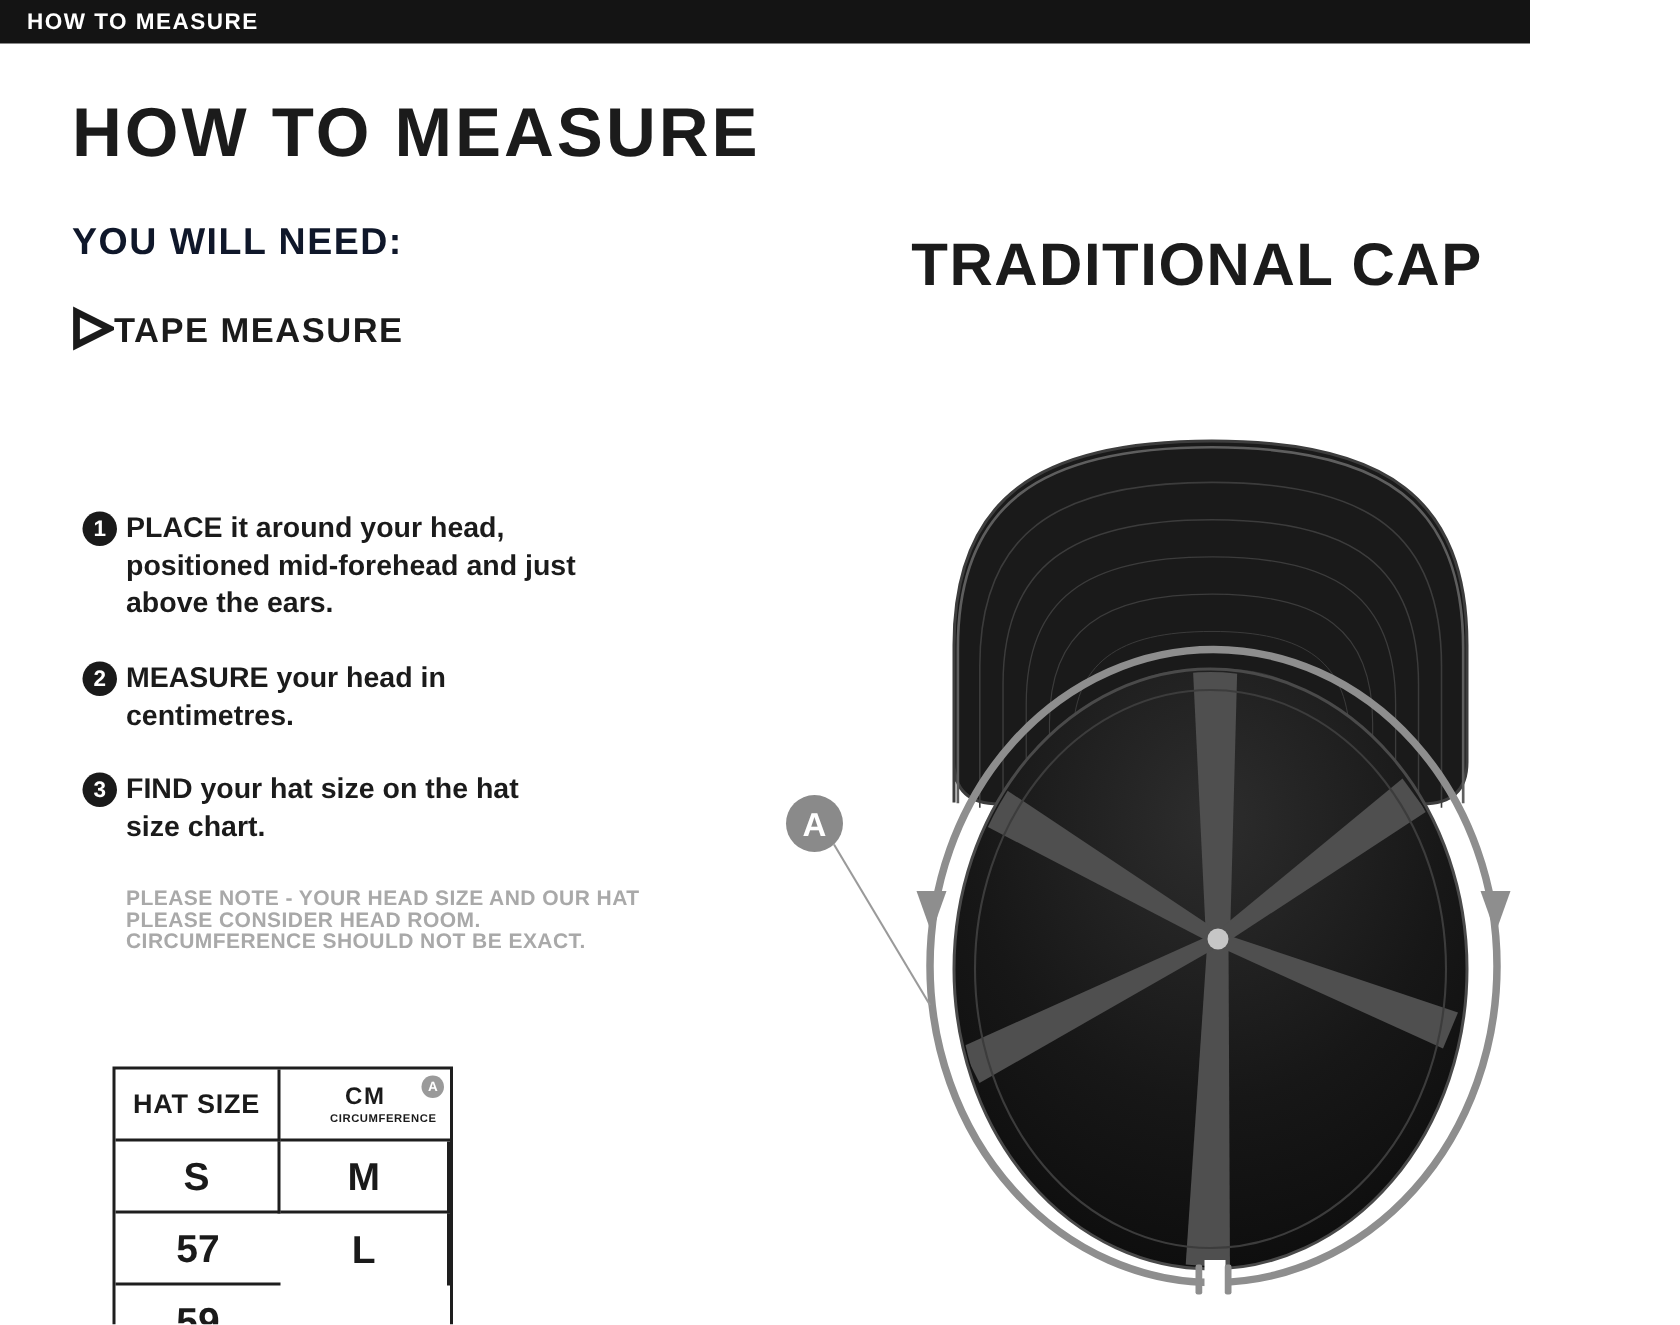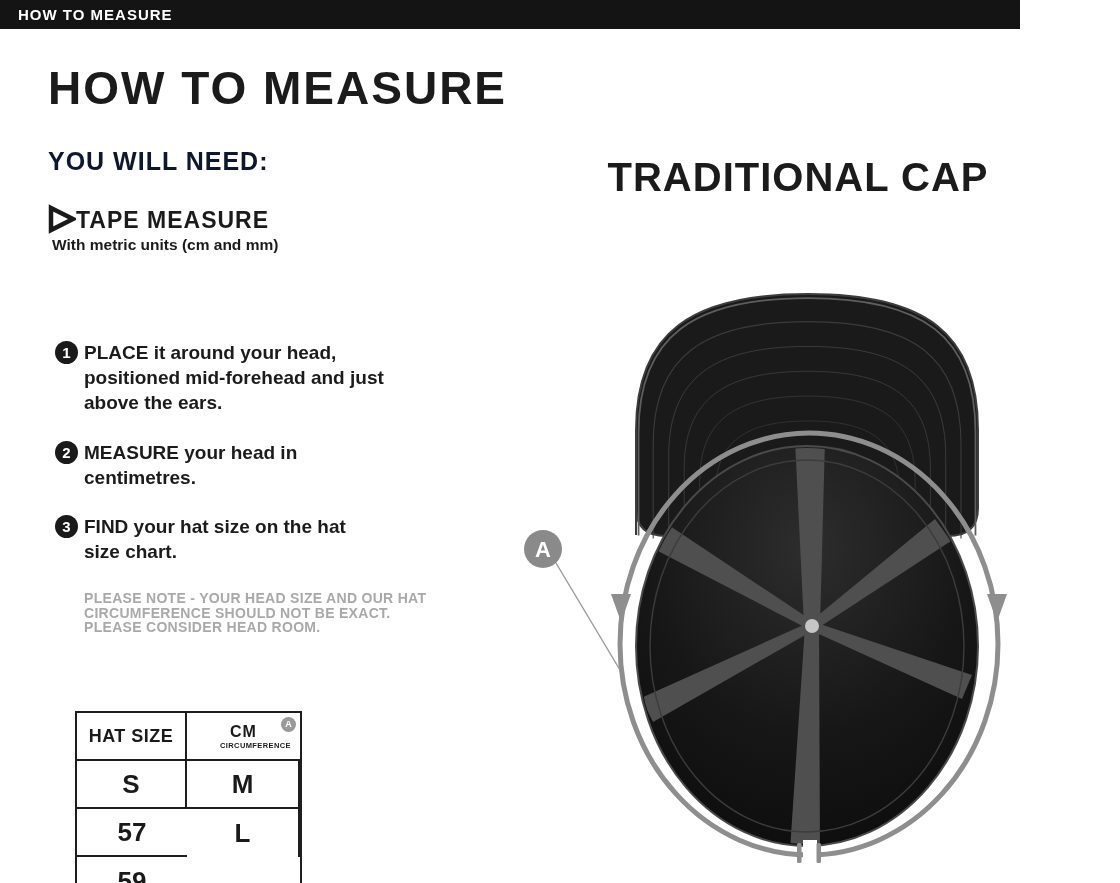--- a/index.html
+++ b/index.html
@@ -67,39 +67,38 @@
 
   <div class="h1">HOW TO MEASURE</div>
   <div class="need">YOU WILL NEED:</div>
 
   <div class="tape-row">
     <svg width="30" height="30" viewBox="0 0 30 30">
       <polygon points="5,4 27,15 5,26" fill="#ffffff" stroke="#1a1a1a" stroke-width="4.5" stroke-linejoin="miter"></polygon>
     </svg>
     <span class="tape-label">TAPE MEASURE</span>
   </div>
-  <div class="tape-sub">With metric units (cm and mm)</div>
 
   <div class="step step1">
     <div class="step-badge">1</div>
     <div class="step-text">PLACE it around your head, positioned mid-forehead and just above the ears.</div>
   </div>
   <div class="step step2">
     <div class="step-badge">2</div>
     <div class="step-text">MEASURE your head in centimetres.</div>
   </div>
   <div class="step step3">
     <div class="step-badge">3</div>
     <div class="step-text">FIND your hat size on the hat size chart.</div>
   </div>
 
   <div class="note">
     <div>PLEASE NOTE - YOUR HEAD SIZE AND OUR HAT</div>
+    <div>PLEASE CONSIDER HEAD ROOM.</div>
     <div>CIRCUMFERENCE SHOULD NOT BE EXACT.</div>
-    <div>PLEASE CONSIDER HEAD ROOM.</div>
   </div>
 
   <div class="size-table">
     <div class="cell cb cr">
       <span class="th1">HAT SIZE</span>
     </div>
     <div class="cell cb">
       <span class="th2-main">CM</span>
       <span class="th2-sub">CIRCUMFERENCE</span>
       <span class="tbl-badge">A</span>

